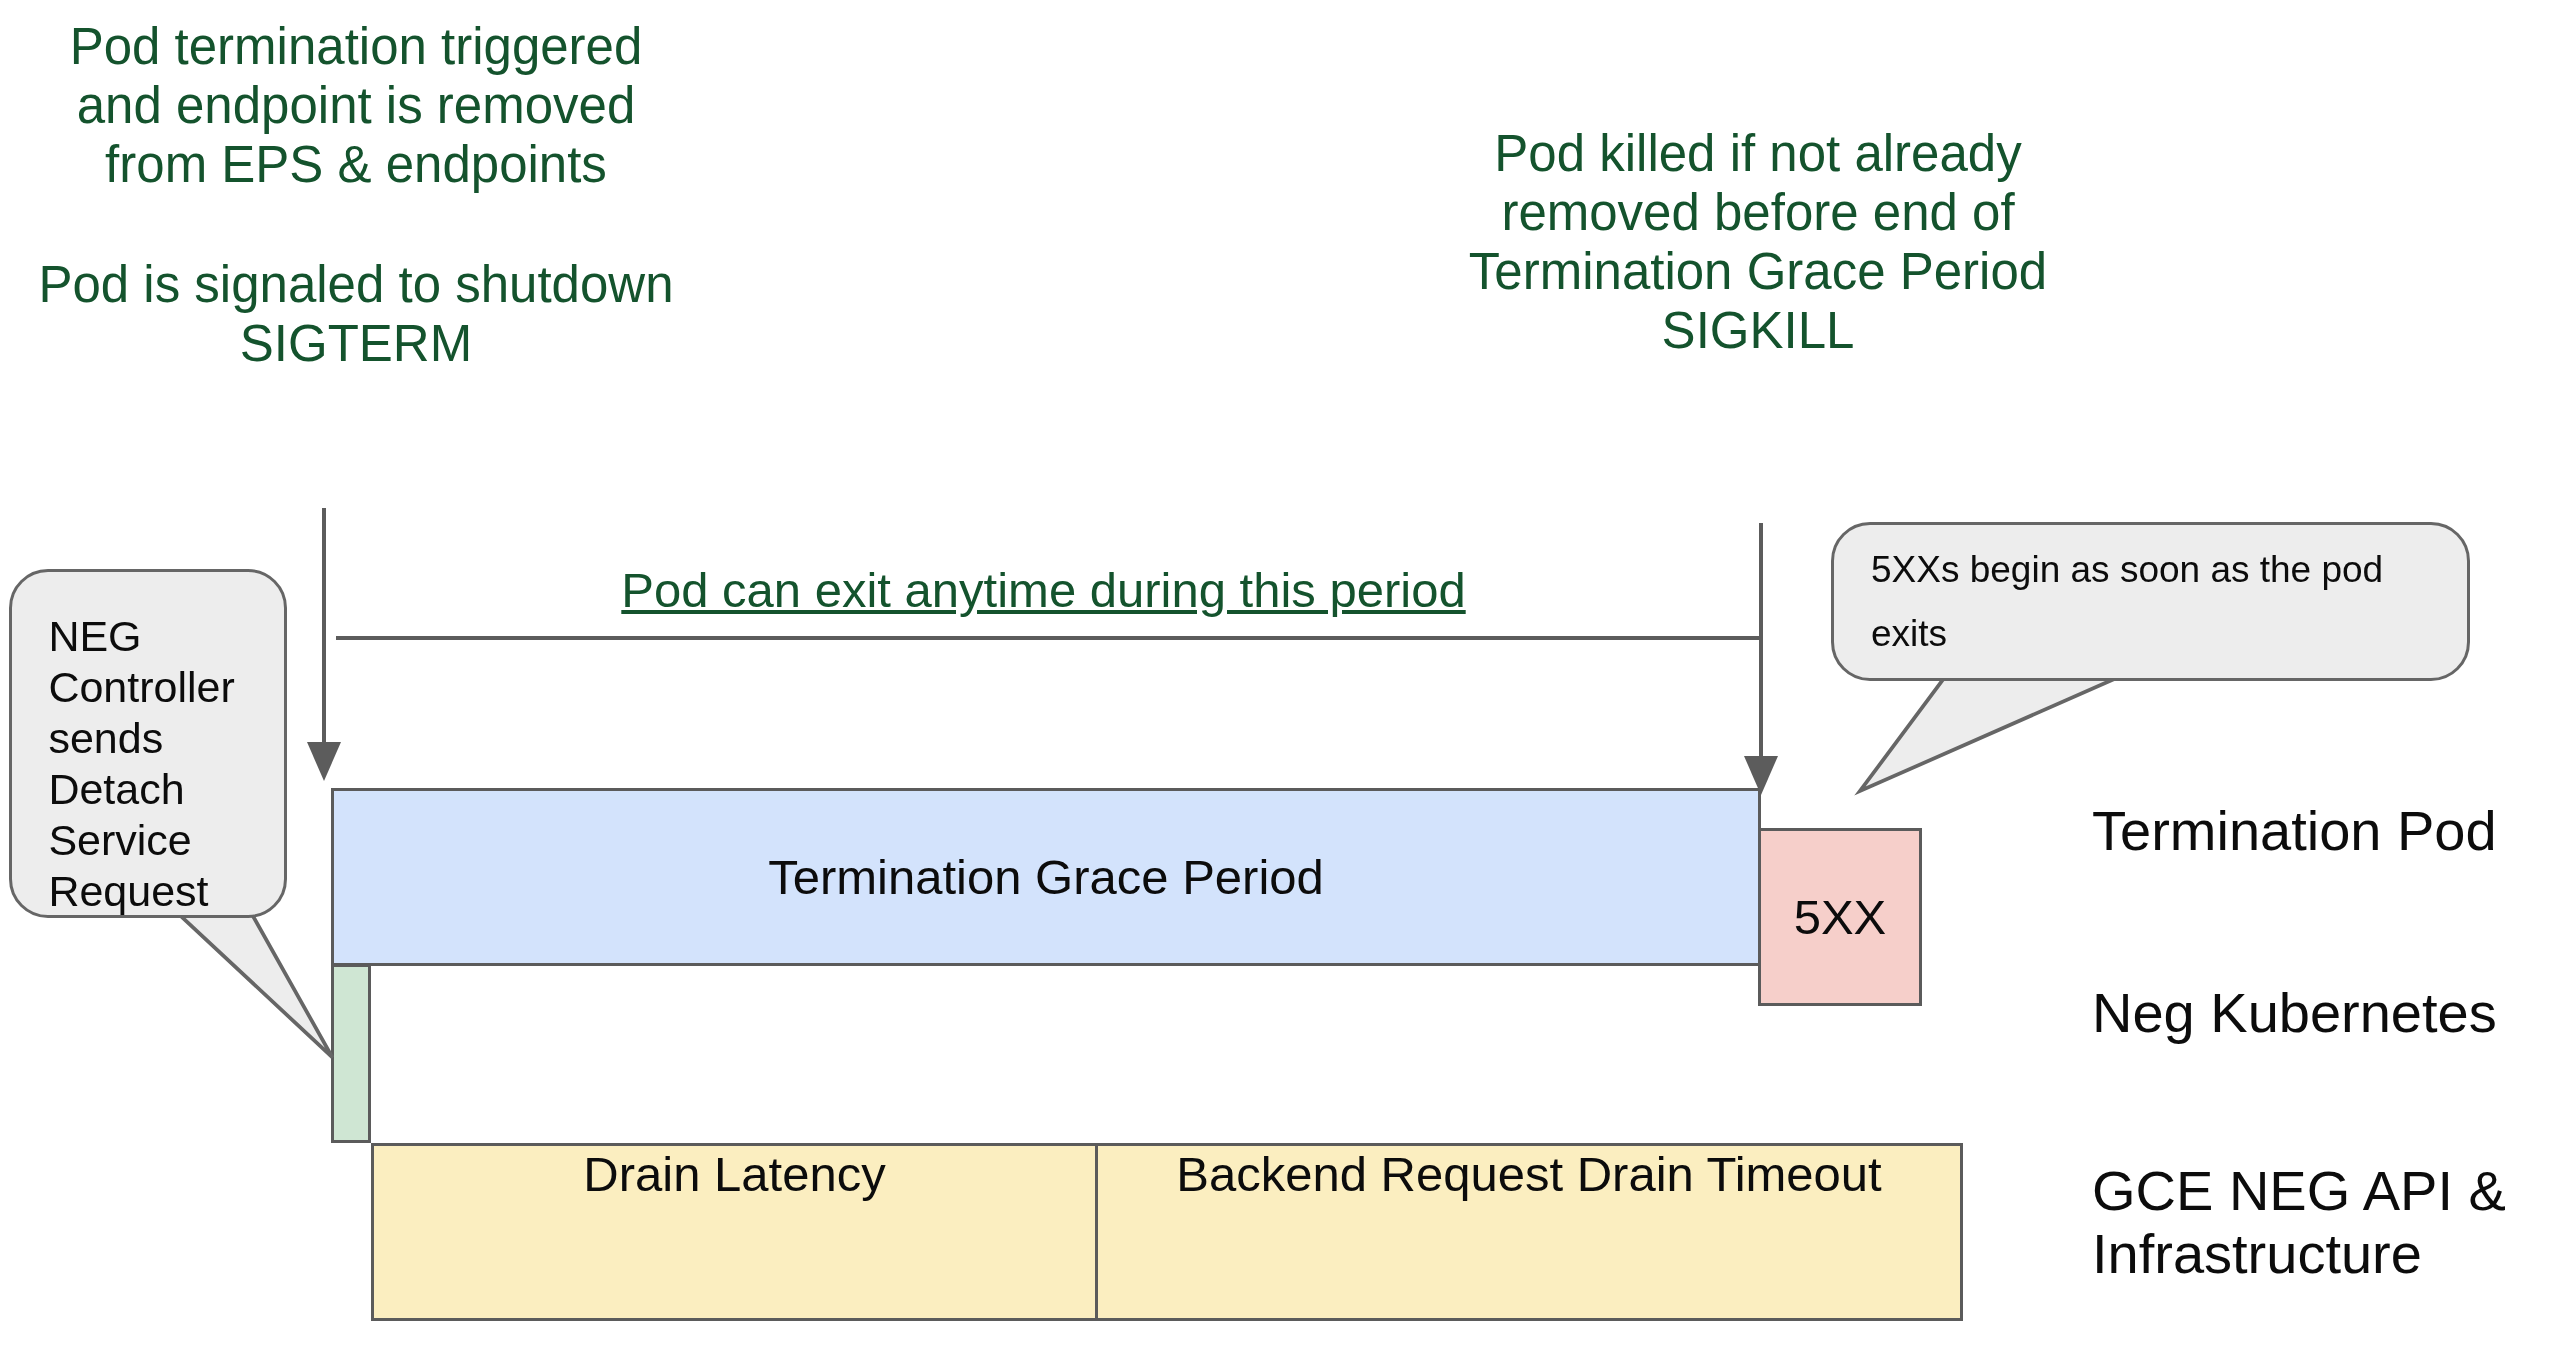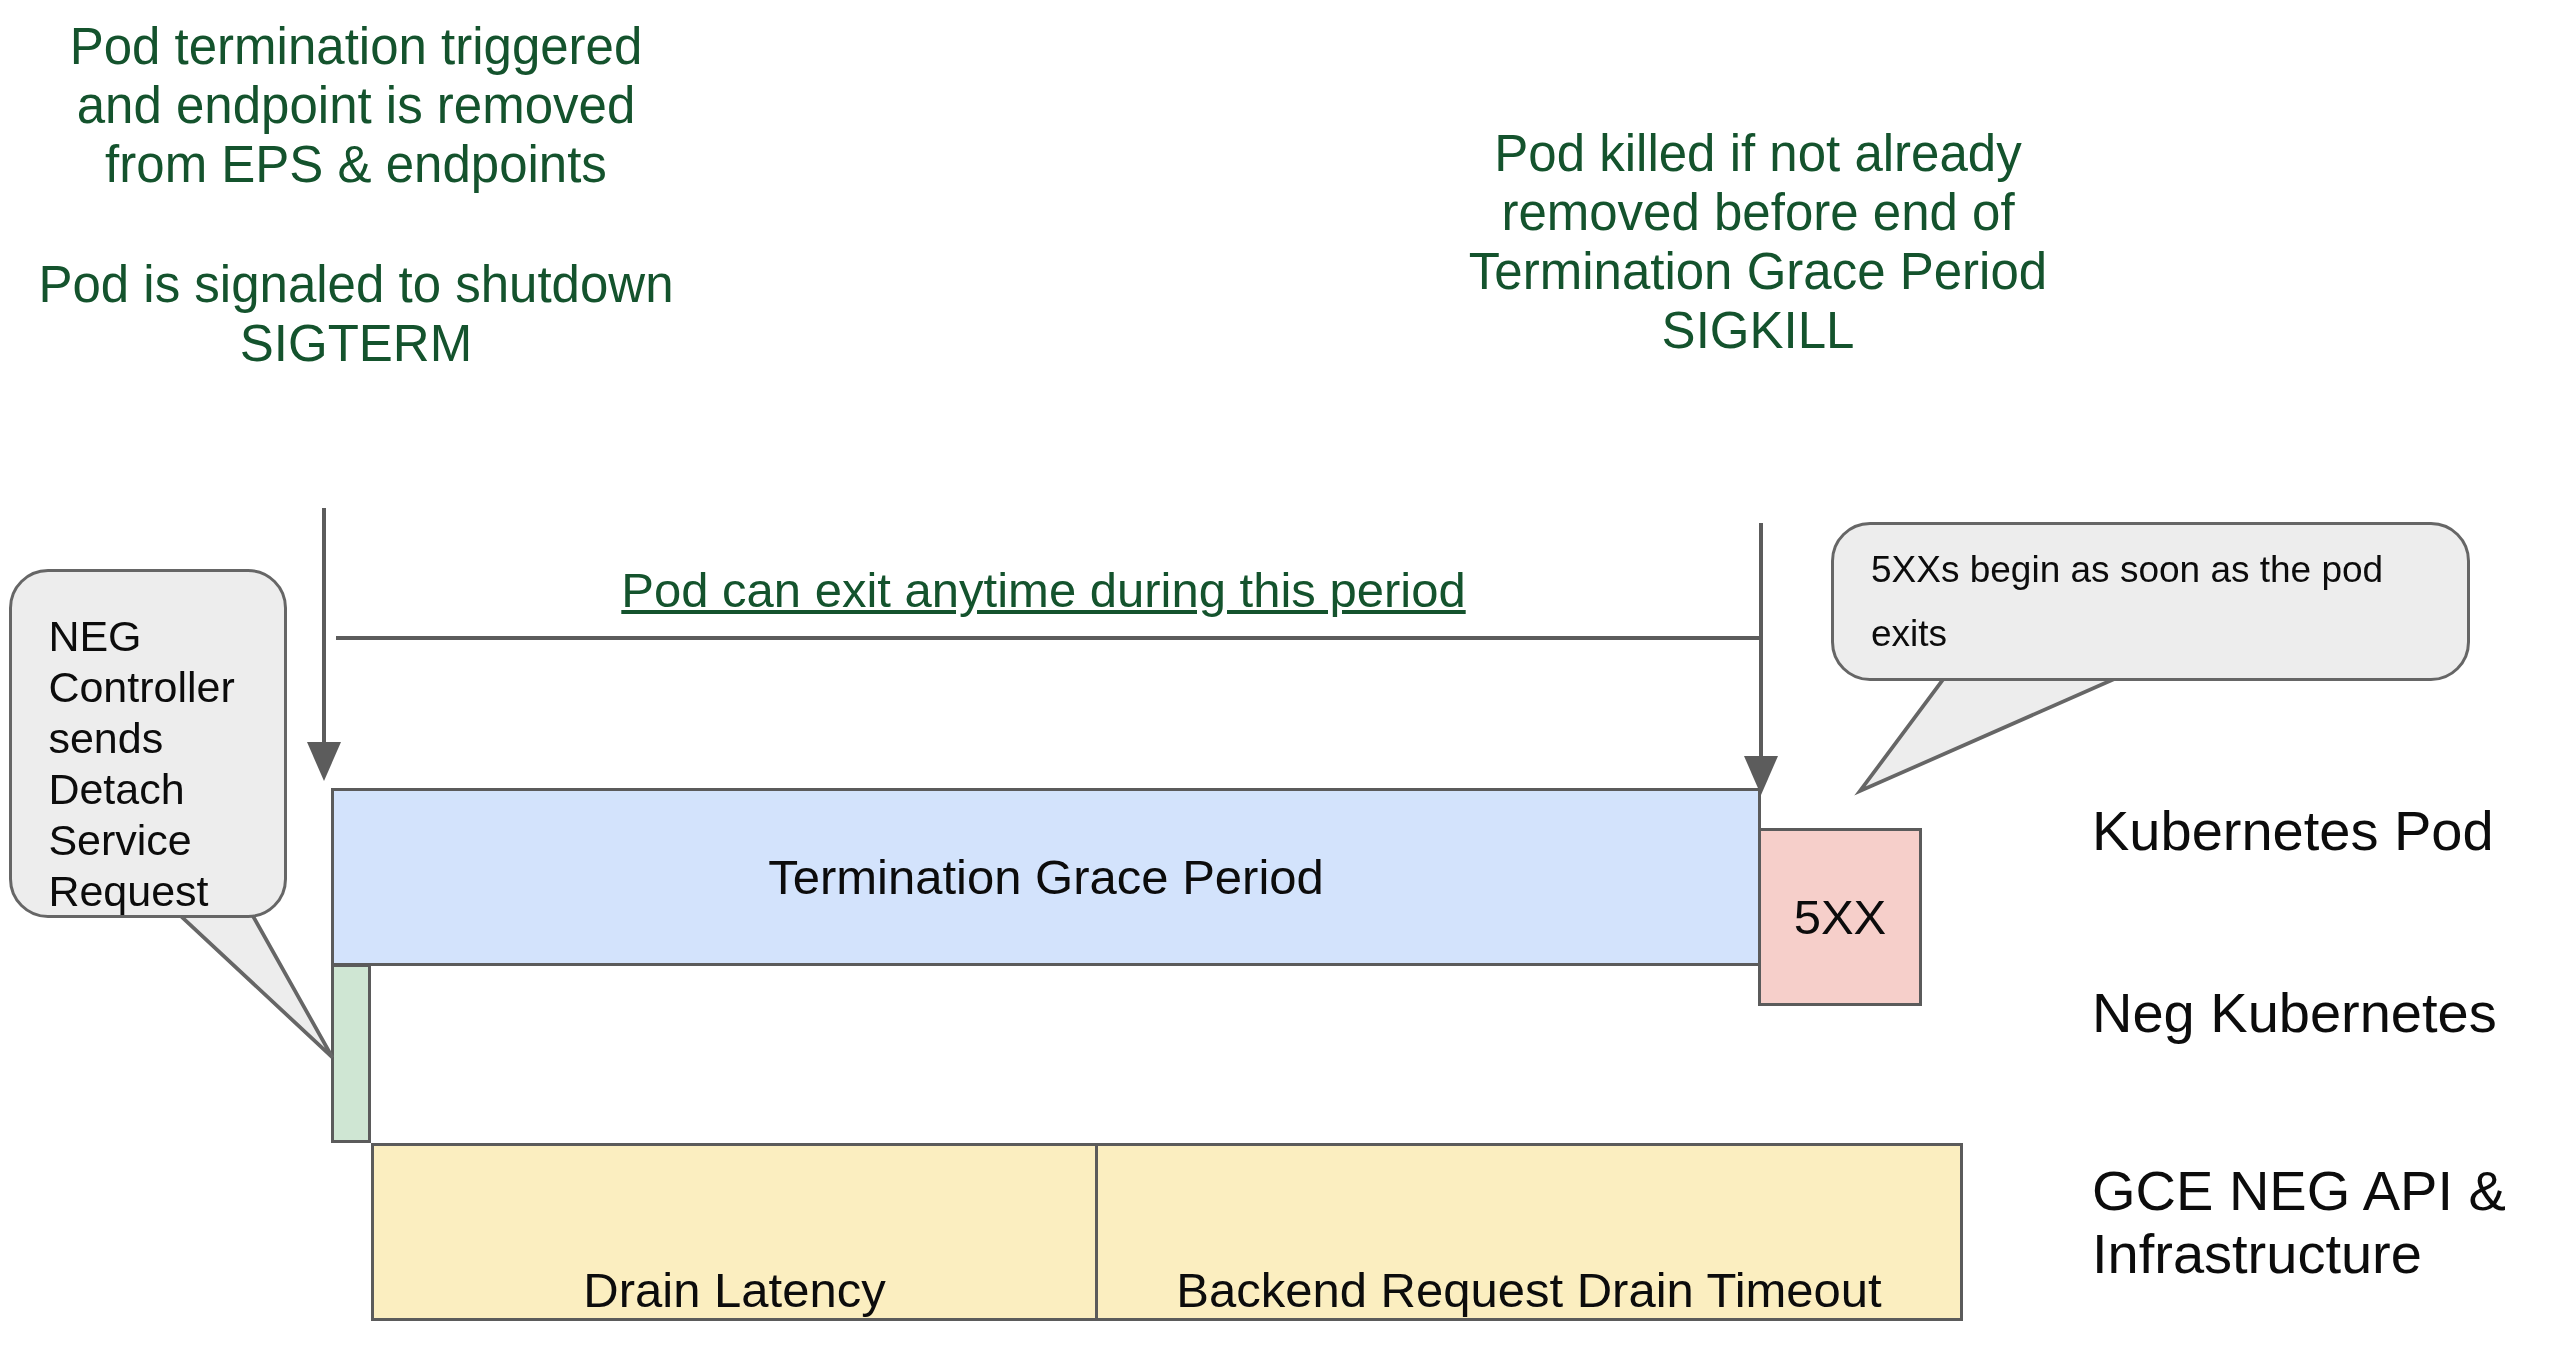--- a/index.html
+++ b/index.html
@@ -38,21 +38,21 @@
     z-index: 0;
   }
   .bar-blue   { background: #d3e3fc; }
   .bar-pink   { background: #f6cfca; }
   .bar-green  { background: #cfe6d3; }
   .bar-yellow { background: #fbeec0; padding: 0; }
   .yellow-cell {
     box-sizing: border-box;
     height: 100%;
     display: flex;
-    align-items: flex-end;
+    align-items: flex-start;
     justify-content: center;
     font-size: 49px;
   }
   .yellow-cell.first { border-right: 3.7px solid #5b5b5b; }
 
   
   .vline {
     width: 3.7px;
     background: #5c5c5c;
     z-index: 3;
@@ -144,17 +144,17 @@
 
 <div class="abs bar bar-yellow" style="left:371px; top:1143px; width:1592px; height:178px;">
   <div class="yellow-cell first" style="width:724px;">
     <span>Drain Latency</span>
   </div>
   <div class="yellow-cell" style="flex:1;">
     <span>Backend Request Drain Timeout</span>
   </div>
 </div>
 
-<div class="abs row-label" style="left:2092px; top:799px;">Kubernetes Pod</div>
+<div class="abs row-label" style="left:2092px; top:799px;">Termination Pod</div>
 <div class="abs row-label" style="left:2092px; top:981px;">Neg Kubernetes</div>
 <div class="abs row-label" style="left:2092px; top:1159px;">GCE NEG API &amp;
 Infrastructure</div>
 
 
 </body></html>

